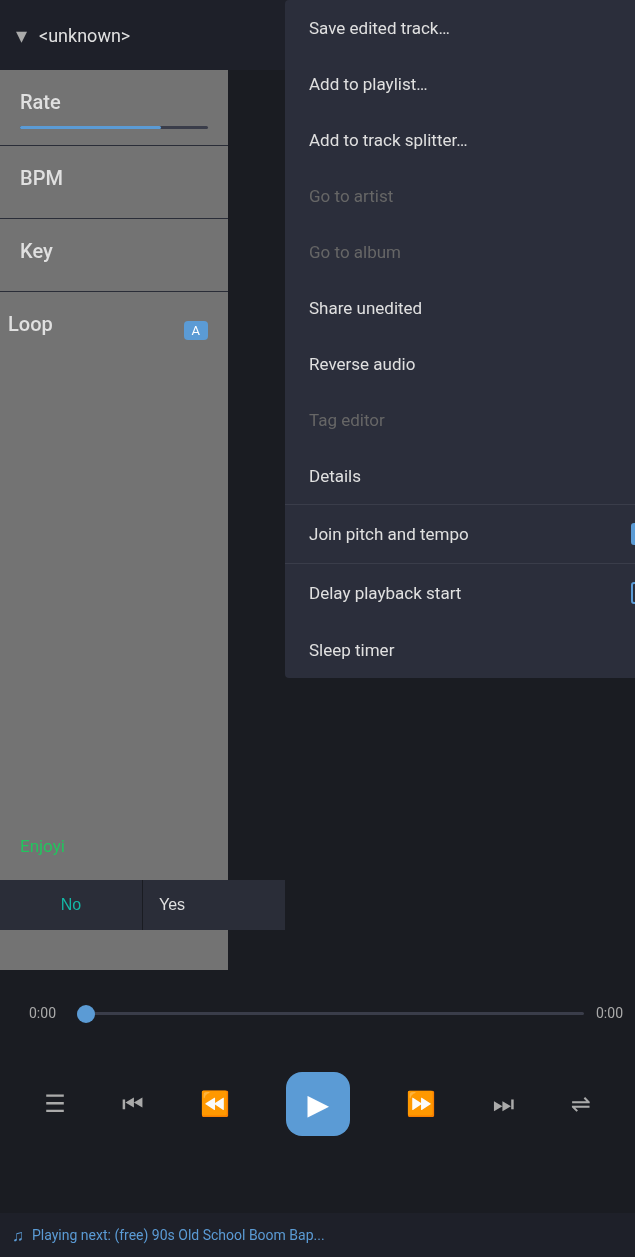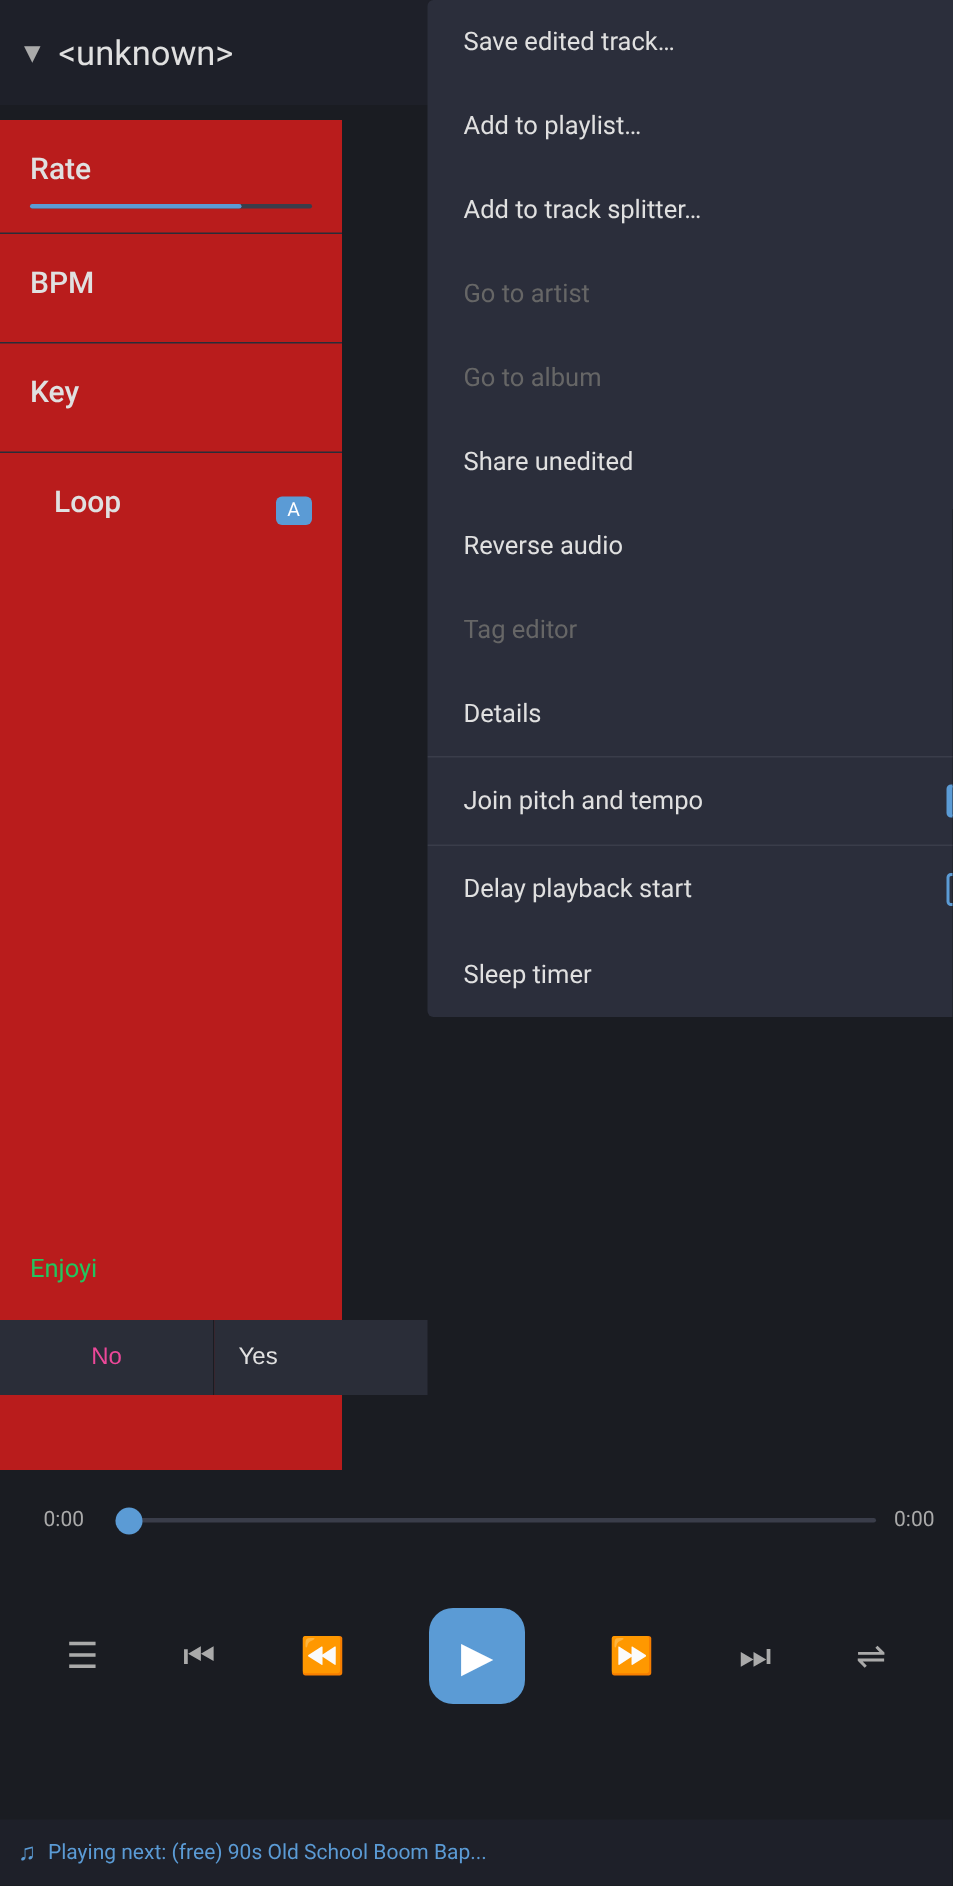--- a/index.html
+++ b/index.html
@@ -20,31 +20,31 @@
       padding: 12px 16px;
       background: #1e2029;
       height: 70px;
     }
     .header-chevron {
       font-size: 22px;
       color: #aaa;
       margin-right: 12px;
     }
     .header-title {
-      font-size: 23px;
+      font-size: 18px;
       color: #e0e0e0;
     }
 
     
     .left-panel {
       position: absolute;
-      top: 80px;
+      top: 70px;
       left: 0;
       width: 228px;
-      background: #b91c1c;
+      background: #737373;
       height: 900px;
     }
     .panel-section {
       padding: 20px 20px 16px 20px;
       border-bottom: 1px solid #2a2d38;
     }
     .panel-label {
       font-size: 20px;
       font-weight: 500;
       color: #e0e0e0;
@@ -66,21 +66,21 @@
     }
     .bpm-section {
       padding: 20px 20px 16px 20px;
       border-bottom: 1px solid #2a2d38;
     }
     .key-section {
       padding: 20px 20px 16px 20px;
       border-bottom: 1px solid #2a2d38;
     }
     .loop-section {
-      padding: 20px 20px 16px 36px;
+      padding: 20px 20px 16px 8px;
       display: flex;
       align-items: center;
       justify-content: space-between;
     }
     .loop-badge {
       background: #5b9bd5;
       color: white;
       font-size: 13px;
       padding: 2px 8px;
       border-radius: 4px;
@@ -102,21 +102,21 @@
       position: absolute;
       top: 880px;
       left: 0;
       width: 285px;
       display: flex;
     }
     .btn-no {
       flex: 1;
       padding: 16px;
       background: #2a2d38;
-      color: #ec4899;
+      color: #14b8a6;
       font-size: 16px;
       text-align: center;
       border: none;
       border-right: 1px solid #1a1c22;
     }
     .btn-yes {
       flex: 1;
       padding: 16px;
       background: #2a2d38;
       color: #e0e0e0;

